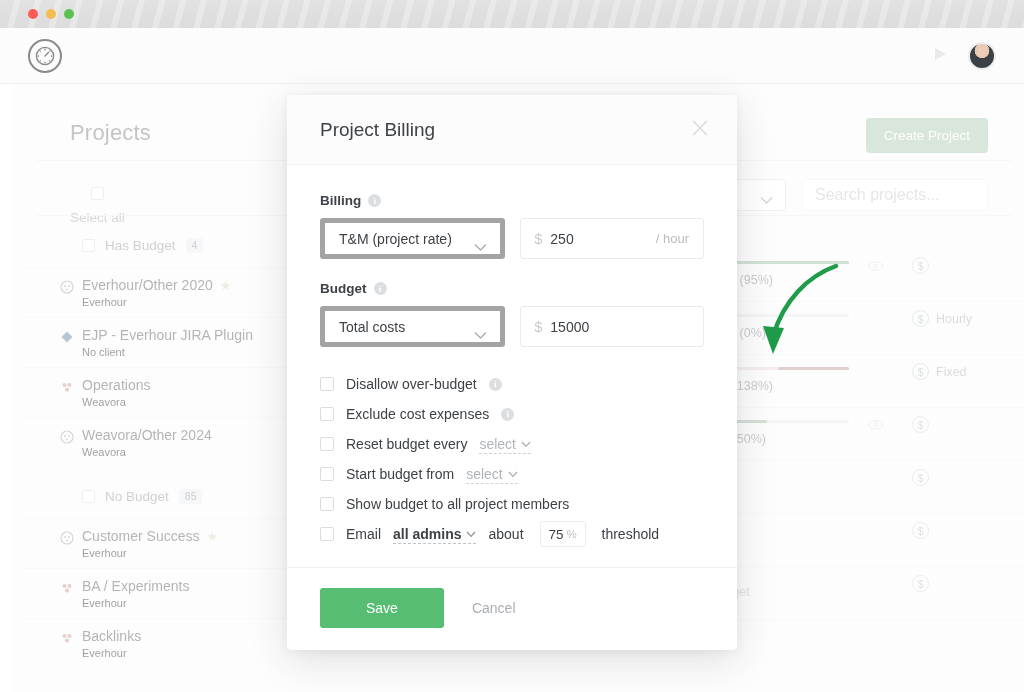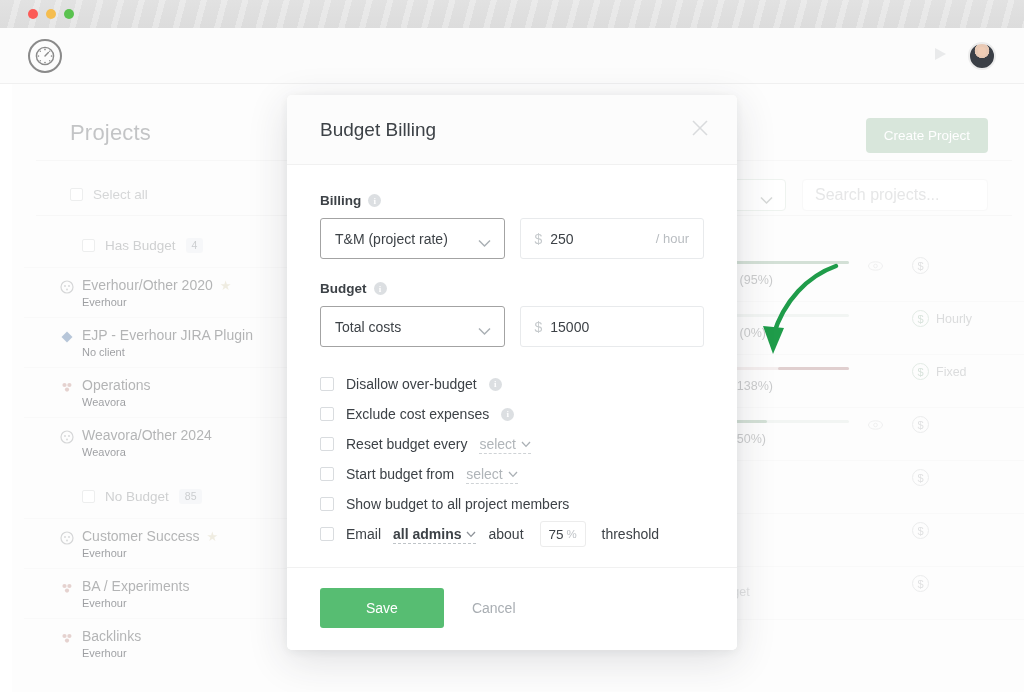--- a/index.html
+++ b/index.html
@@ -66,21 +66,21 @@
   .create-btn {
     position: absolute; right: 48px; top: 34px;
     background: #86cf9a; color: #ffffff; border: none; border-radius: 4px;
     padding: 10px 18px; font-size: 13.5px; font-family:inherit; cursor:pointer;
   }
   .row-sep { position:absolute; left:24px; right:24px; height:1px; background:#eeeeee; }
 
   .selectall {
     position: absolute; left: 58px; top: 103px;
     display:flex; align-items:center; gap:10px;
-    font-size: 13.5px; color:#9aa0a6;
+    font-size: 13.5px; color:#9aa0a6;flex-direction:column;
   }
   .cbox {
     width: 13px; height: 13px; border: 1px solid #d3d7da;
     border-radius: 2px; background: #fff; flex: none;
   }
 
   .filter-select {
     position: absolute; left: 712px; top: 95px; width: 62px; height: 32px;
     border: 1px solid #cfe6d6; border-radius: 4px; background:#fff;
   }
@@ -156,21 +156,21 @@
     font-size: 13.5px; color:#3d4247; font-weight:700;
     display:flex; align-items:center; gap:7px; margin-bottom: 10px;
   }
   .info-i {
     width:13px;height:13px;border-radius:50%;background:#dcdfe2;color:#fff;
     font-size:9px;font-weight:700;display:flex;align-items:center;justify-content:center;
     font-family:"Liberation Serif", serif;
   }
   .field-row { display:flex; gap: 15px; margin-bottom: 22px; }
   .sel {
-    position:relative; width: 185px; height: 41px; border:1px solid #a3a3a3; border-radius:3px;
+    position:relative; width: 185px; height: 41px; border:5px solid #a3a3a3; border-radius:3px;
     background:#fff; display:flex; align-items:center; padding-left: 14px;
     font-size: 14px; color:#3d4247; cursor:pointer;
   }
   .sel .chev2 { position:absolute; right: 13px; top: 16px; }
   .money {
     position:relative; width: 185px; height: 41px; border:1px solid #e8eaec; border-radius:3px;
     background:#fff; display:flex; align-items:center; padding-left: 14px;
     font-size: 14px; color:#3d4247;
   }
   .money .cur { color:#c6cacd; margin-right: 8px; }
@@ -469,21 +469,21 @@
 
   <div class="arrow-anno">
     <svg width="110" height="110" viewBox="0 0 110 110">
       <path d="M96 8 C 68 18, 44 42, 33 78" fill="none" stroke="#1f9c4a" stroke-width="4.5" stroke-linecap="round"></path>
       <polygon points="33,96 23,68 44,70" fill="#1f9c4a"></polygon>
     </svg>
   </div>
 
   <div class="modal">
     <div class="modal-head">
-      <div class="modal-title">Budget Billing</div>
+      <div class="modal-title">Project Billing</div>
       <span class="close-x">
         <svg width="22" height="22" viewBox="0 0 22 22">
           <line x1="4" y1="4" x2="18" y2="18" stroke="#9ba0a5" stroke-width="1.6"></line>
           <line x1="18" y1="4" x2="4" y2="18" stroke="#9ba0a5" stroke-width="1.6"></line>
         </svg>
       </span>
     </div>
 
     <div class="modal-body">
 

